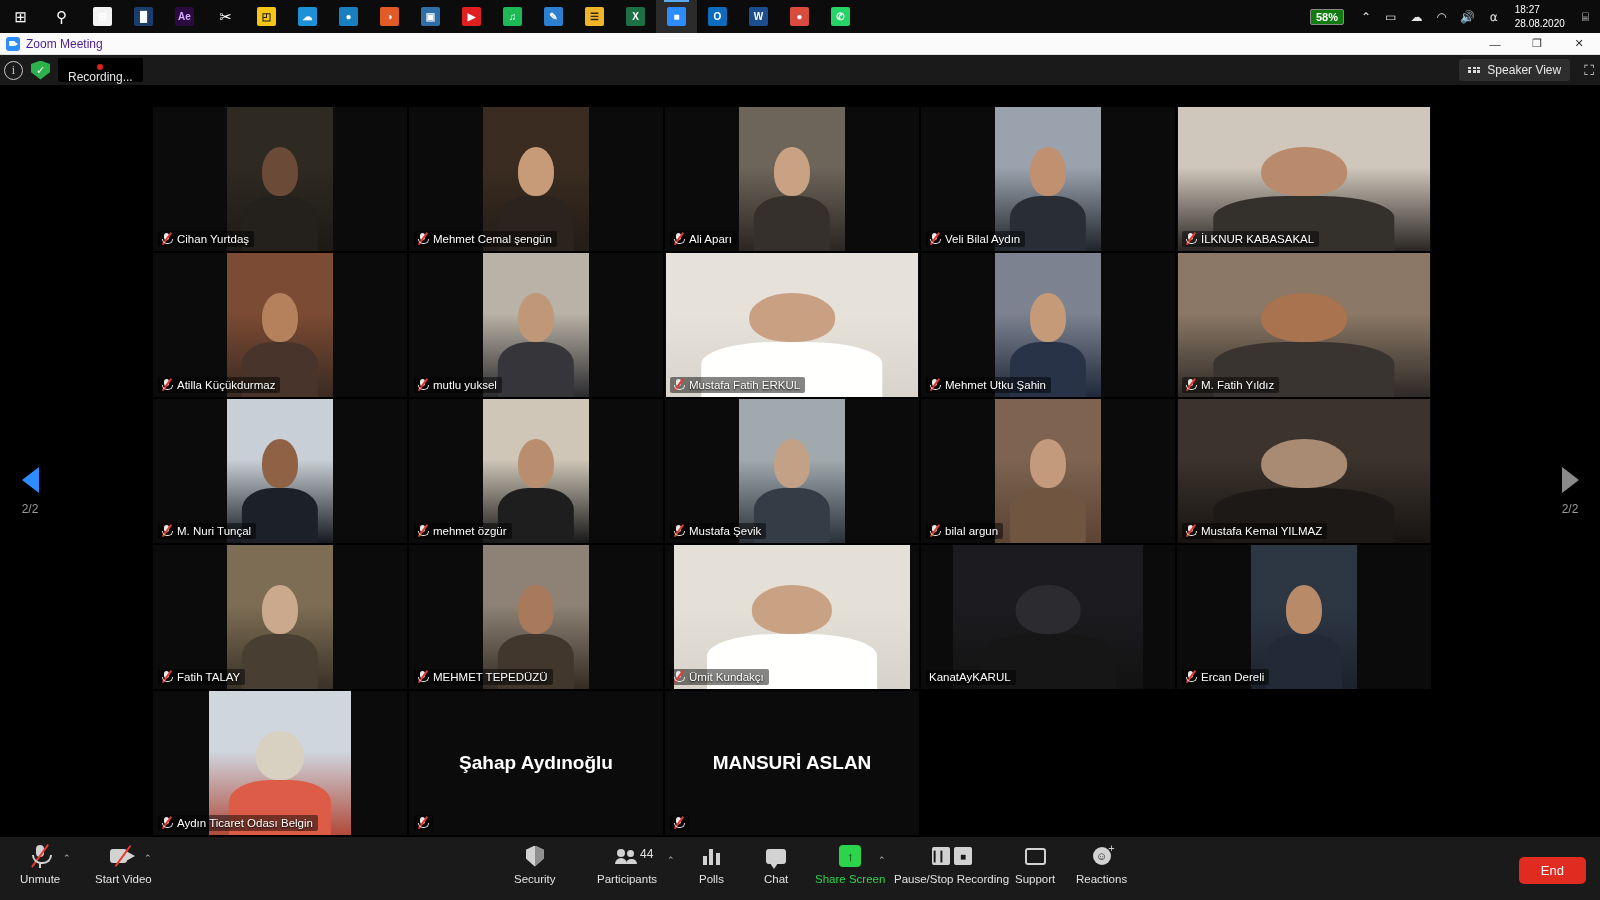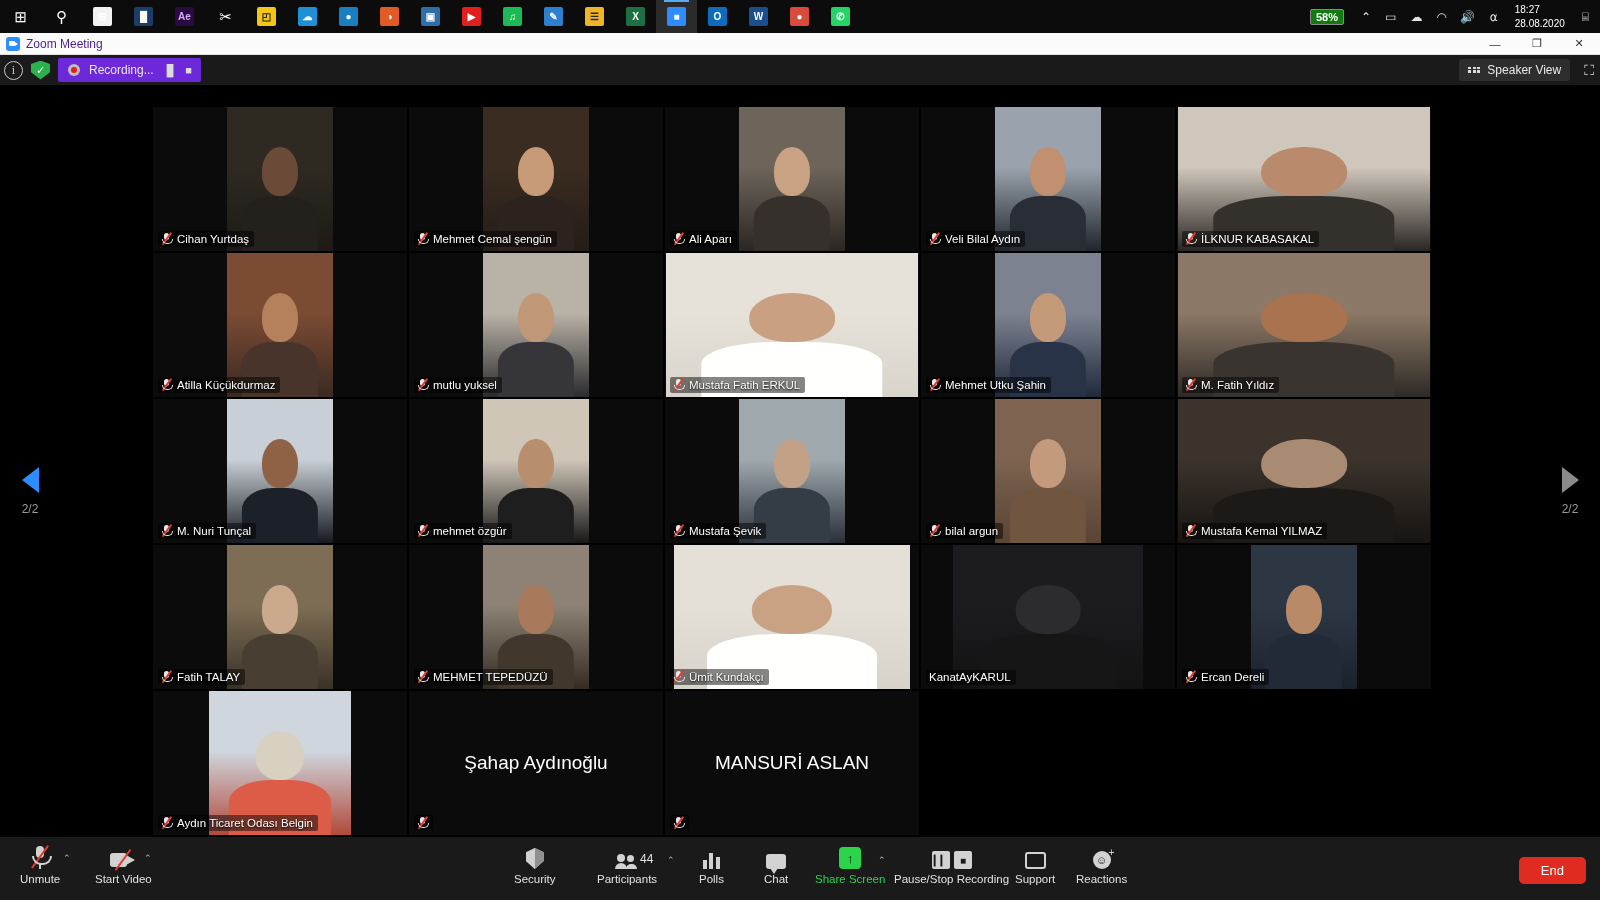--- a/index.html
+++ b/index.html
@@ -68,21 +68,21 @@
                align-items: center; gap: 8px; height: 24px; }
   .circ-icon { width: 19px; height: 19px; border-radius: 50%;
                border: 1.4px solid #c9c9c9; color: #c9c9c9; font-size: 12px;
                display: flex; align-items: center; justify-content: center;
                font-family: "Liberation Serif", serif; }
   #shield-ok { width: 19px; height: 19px; background: #2bb24c;
                color: #fff; font-size: 11px; display: flex;
                align-items: center; justify-content: center;
                clip-path: polygon(50% 0, 100% 18%, 100% 62%, 50% 100%, 0 62%, 0 18%); }
   #rec-box { display: flex; align-items: center; gap: 9px;
-             background: #6d28d9; padding: 3px 10px; border-radius: 2px; height: 24px; }
+             background: #000000; padding: 3px 10px; border-radius: 2px; height: 24px; flex-direction: column; }
   #rec-dot { width: 12px; height: 12px; border-radius: 50%;
              background: #bdbdbd; position: relative; }
   #rec-dot::after { content: ""; position: absolute; left: 3px; top: 3px;
              width: 6px; height: 6px; border-radius: 50%; background: #e02020; }
   #rec-label { color: #e8e8e8; font-size: 12px; }
   .rec-ctl { color: #dcdcdc; font-size: 11px; letter-spacing: -1px; }
   #header-right { position: absolute; right: 6px; top: 3px; display: flex;
                   align-items: center; gap: 14px; height: 24px; }
   #speaker-view { display: flex; align-items: center; gap: 7px;
                   background: #2e2e2e; border-radius: 3px; padding: 4px 9px; }
@@ -111,41 +111,41 @@
                    text-shadow: 0 1px 2px #000; }
   .mutemic { position: relative; width: 11px; height: 13px; flex: 0 0 11px; }
   .mutemic::before { content: ""; position: absolute; left: 3px; top: 1px;
                      width: 5px; height: 7px; border-radius: 2.5px;
                      background: #e8e8e8; }
   .mutemic::after { content: ""; position: absolute; left: 1px; top: 7px;
                     width: 9px; height: 4px; border: 1.3px solid #e8e8e8;
                     border-top: none; border-radius: 0 0 5px 5px; }
   .slash { position: absolute; left: 5px; top: -1px; width: 1.7px; height: 15px;
            background: #e8392f; transform: rotate(36deg); border-radius: 1px; }
-  .noname { color: #fff; font-size: 19px; font-weight: normal;
+  .noname { color: #fff; font-size: 19px; font-weight: bold;
             position: absolute; inset: 0; display: flex;
             align-items: center; justify-content: center; }
 
   
   .pager { position: absolute; top: 382px; width: 60px; text-align: center; }
   #pager-left { left: 0; }
   #pager-right { right: 0; }
   .arrow { width: 0; height: 0; margin: 0 auto; }
   .arrow.l { border-top: 13px solid transparent; border-bottom: 13px solid transparent;
              border-right: 17px solid #2d8cff; }
   .arrow.r { border-top: 13px solid transparent; border-bottom: 13px solid transparent;
              border-left: 17px solid #8a8a8a; }
   .pglbl { color: #9a9a9a; font-size: 12px; margin-top: 9px; }
 
   
   #toolbar { position: absolute; left: 0; top: 837px; width: 1600px; height: 63px;
              background: #1a1a1a; }
   .tb-item { position: absolute; top: 6px; display: flex; flex-direction: column;
              align-items: center; width: auto; }
-  .tb-ico { height: 26px; display: flex; align-items: flex-end;
+  .tb-ico { height: 26px; display: flex; align-items: center;
             justify-content: center; color: #d2d2d2; }
   .tb-lbl { color: #e2e2e2; font-size: 11.5px; margin-top: 4px; white-space: nowrap; }
   .caret { color: #bdbdbd; font-size: 9px; position: absolute; }
   #end-button { position: absolute; right: 14px; top: 20px;
                 background: #e02b20; color: #fff; font-size: 13px;
                 padding: 6px 22px; border-radius: 5px; border: none;
                 font-family: "Liberation Sans", sans-serif; }
   .mic-big { position: relative; width: 20px; height: 24px; }
   .mic-big::before { content: ""; position: absolute; left: 6px; top: 1px;
                      width: 8px; height: 12px; border-radius: 4px; background: #d2d2d2; }

